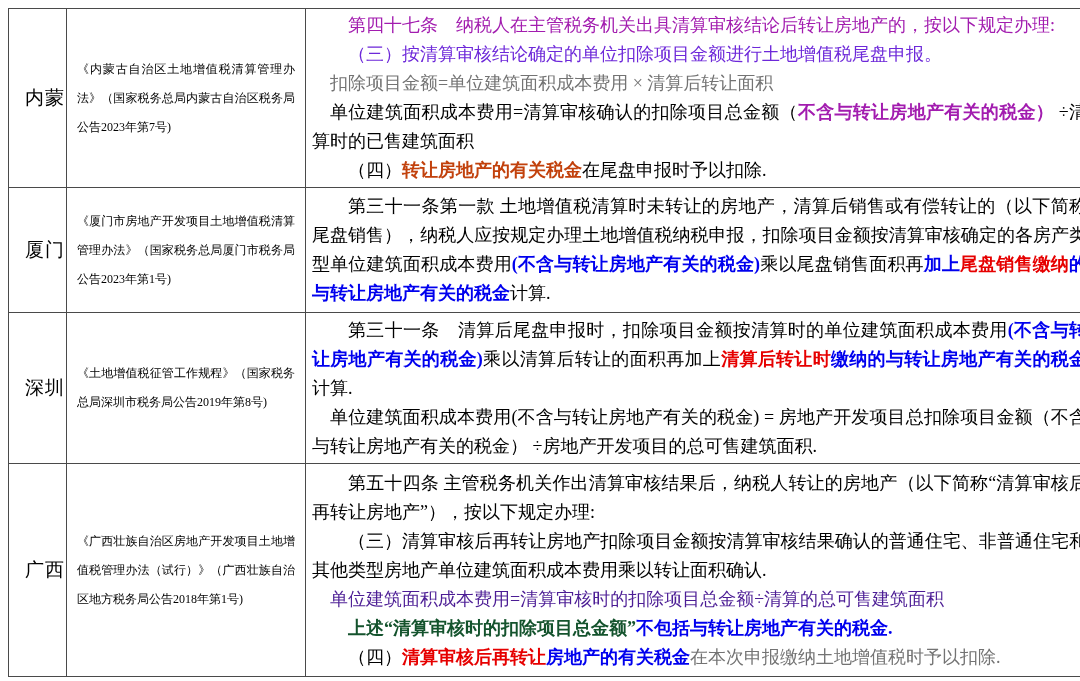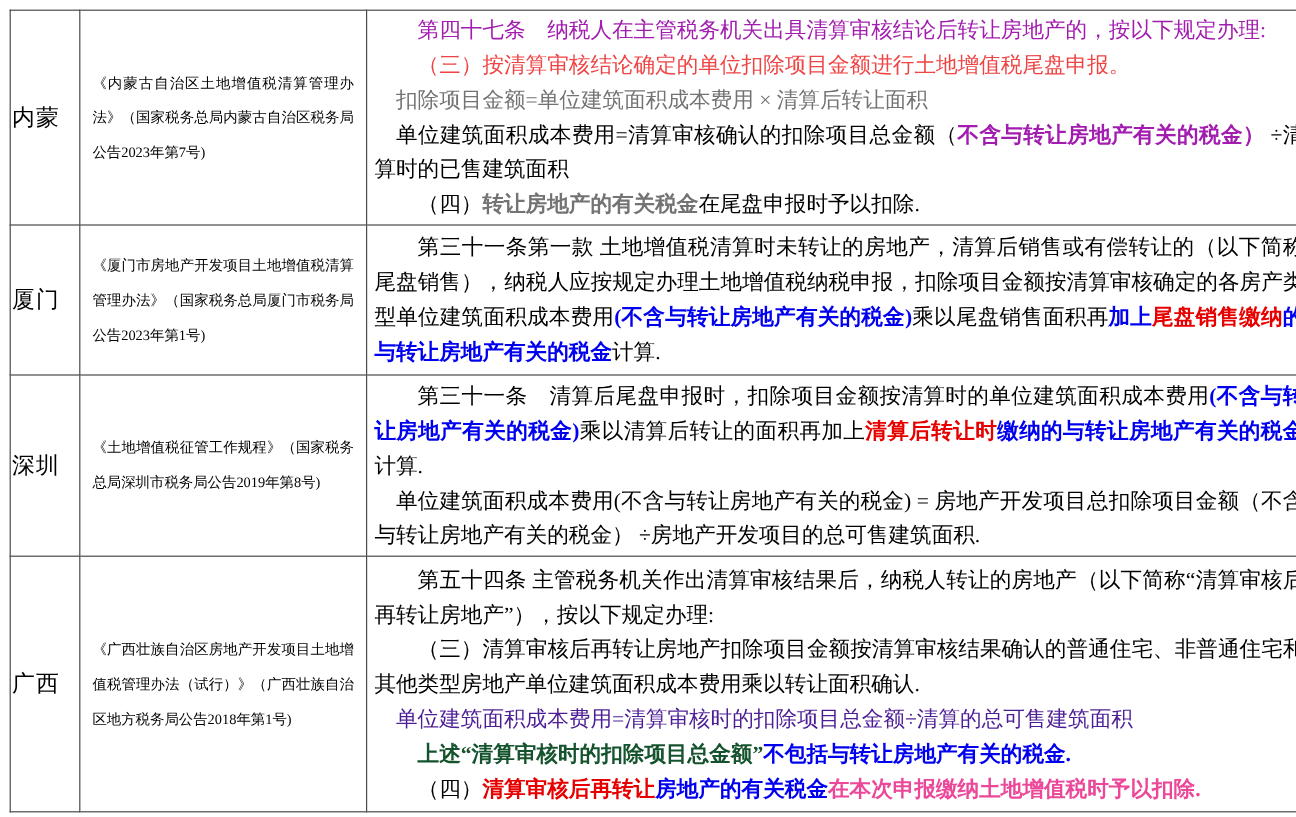--- a/index.html
+++ b/index.html
@@ -15,21 +15,21 @@
     border-collapse:collapse;
     table-layout:fixed;
   }
   table.reg td{
     border:1px solid #4a4a4a;
     vertical-align:middle;
     background:#fff;
   }
   td.region{
     width:55px;
-    text-align:left;
+    text-align:right;
     font-size:19px;
     letter-spacing:1px;
   }
   td.doc{
     width:218px;
     padding:2px 10px;
     font-size:12px;
     line-height:29px;
     text-align:justify;
   }
@@ -53,24 +53,24 @@
 </head>
 <body>
 
 <table class="reg">
   <tbody id="table-body">
       <tr class="r1">
         <td class="region">内蒙</td>
         <td class="doc">《内蒙古自治区土地增值税清算管理办法》（国家税务总局内蒙古自治区税务局公告2023年第7号)</td>
         <td class="content">
           <p class="ind2"><span style="color: #a21caf;">第四十七条　纳税人在主管税务机关出具清算审核结论后转让房地产的，按以下规定办理:</span></p>
-          <p class="ind2"><span style="color: #ef4444;">（三）按清算审核结论确定的单位扣除项目金额进行土地增值税尾盘申报。</span></p>
+          <p class="ind2"><span style="color: #6d28d9;">（三）按清算审核结论确定的单位扣除项目金额进行土地增值税尾盘申报。</span></p>
           <p class="ind1"><span style="color: #737373;">扣除项目金额=单位建筑面积成本费用 × 清算后转让面积</span></p>
           <p class="ind1"><span style="color: #000000;">单位建筑面积成本费用=清算审核确认的扣除项目总金额（</span><span style="color: #a21caf; font-weight: bold;">不含与转让房地产有关的税金）</span><span style="color: rgb(0, 0, 0);"> ÷清算时的已售建筑面积</span></p>
-          <p class="ind2"><span style="color: rgb(0, 0, 0);">（四）</span><span style="color: #737373; font-weight: bold;">转让房地产的有关税金</span><span style="color: rgb(0, 0, 0); margin-top: 16px;">在尾盘申报时予以扣除.</span></p>
+          <p class="ind2"><span style="color: rgb(0, 0, 0);">（四）</span><span style="color: #c2410c; font-weight: bold;">转让房地产的有关税金</span><span style="color: rgb(0, 0, 0); margin-top: 16px;">在尾盘申报时予以扣除.</span></p>
         </td>
       </tr>
       <tr class="r2">
         <td class="region">厦门</td>
         <td class="doc">《厦门市房地产开发项目土地增值税清算管理办法》（国家税务总局厦门市税务局公告2023年第1号)</td>
         <td class="content">
           <p class="ind2"><span style="color: rgb(0, 0, 0);">第三十一条第一款 土地增值税清算时未转让的房地产，清算后销售或有偿转让的（以下简称尾盘销售），纳税人应按规定办理土地增值税纳税申报，扣除项目金额按清算审核确定的各房产类型单位建筑面积成本费用</span><span style="color: rgb(0, 0, 238); font-weight: bold;">(不含与转让房地产有关的税金)</span><span style="color: rgb(0, 0, 0);">乘以尾盘销售面积再</span><span style="color: rgb(0, 0, 238); font-weight: bold;">加上</span><span style="color: rgb(230, 0, 0); font-weight: bold;">尾盘销售缴纳</span><span style="color: rgb(0, 0, 238); font-weight: bold;">的与转让房地产有关的税金</span><span style="color: rgb(0, 0, 0);">计算.</span></p>
         </td>
       </tr>
       <tr class="r3">
@@ -82,17 +82,17 @@
         </td>
       </tr>
       <tr class="r4">
         <td class="region">广西</td>
         <td class="doc">《广西壮族自治区房地产开发项目土地增值税管理办法（试行）》（广西壮族自治区地方税务局公告2018年第1号)</td>
         <td class="content">
           <p class="ind2"><span style="color: rgb(0, 0, 0);">第五十四条 主管税务机关作出清算审核结果后，纳税人转让的房地产（以下简称“清算审核后再转让房地产”），按以下规定办理:</span></p>
           <p class="ind2"><span style="color: rgb(0, 0, 0);">（三）清算审核后再转让房地产扣除项目金额按清算审核结果确认的普通住宅、非普通住宅和其他类型房地产单位建筑面积成本费用乘以转让面积确认.</span></p>
           <p class="ind1"><span style="color: #4c1d95;">单位建筑面积成本费用=清算审核时的扣除项目总金额÷清算的总可售建筑面积</span></p>
           <p class="ind2"><span style="color: #14532d; font-weight: bold;">上述“清算审核时的扣除项目总金额”</span><span style="color: rgb(0, 0, 238); font-weight: bold;">不包括与转让房地产有关的税金.</span></p>
-          <p class="ind2"><span style="color: rgb(0, 0, 0);">（四）</span><span style="color: rgb(230, 0, 0); font-weight: bold;">清算审核后再转让</span><span style="color: rgb(0, 0, 238); font-weight: bold;">房地产的有关税金</span><span style="color: #ec4899; font-weight: bold;">在本次申报缴纳土地增值税时予以扣除.</span></p>
+          <p class="ind2"><span style="color: rgb(0, 0, 0);">（四）</span><span style="color: rgb(230, 0, 0); font-weight: bold;">清算审核后再转让</span><span style="color: rgb(0, 0, 238); font-weight: bold;">房地产的有关税金</span><span style="color: #737373; font-weight: normal;">在本次申报缴纳土地增值税时予以扣除.</span></p>
         </td>
       </tr>
     </tbody>
 </table>
 
 </body></html>

